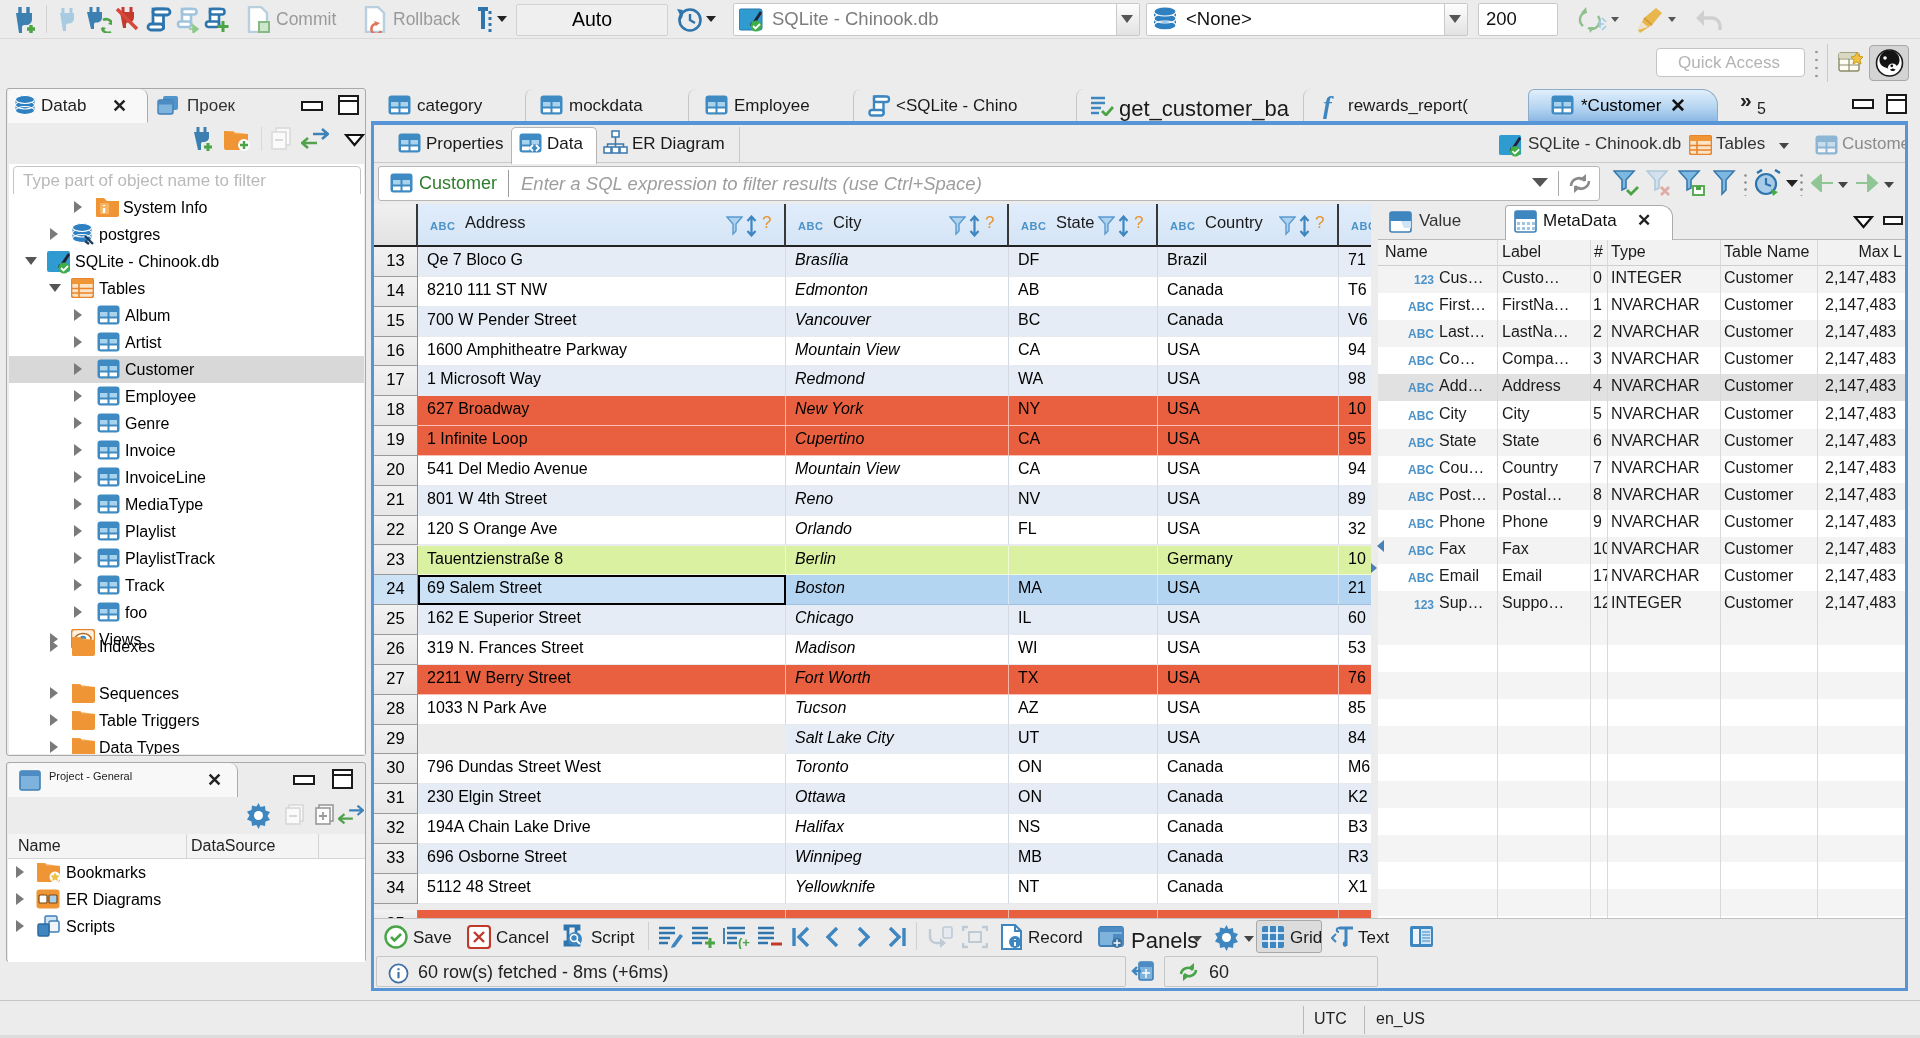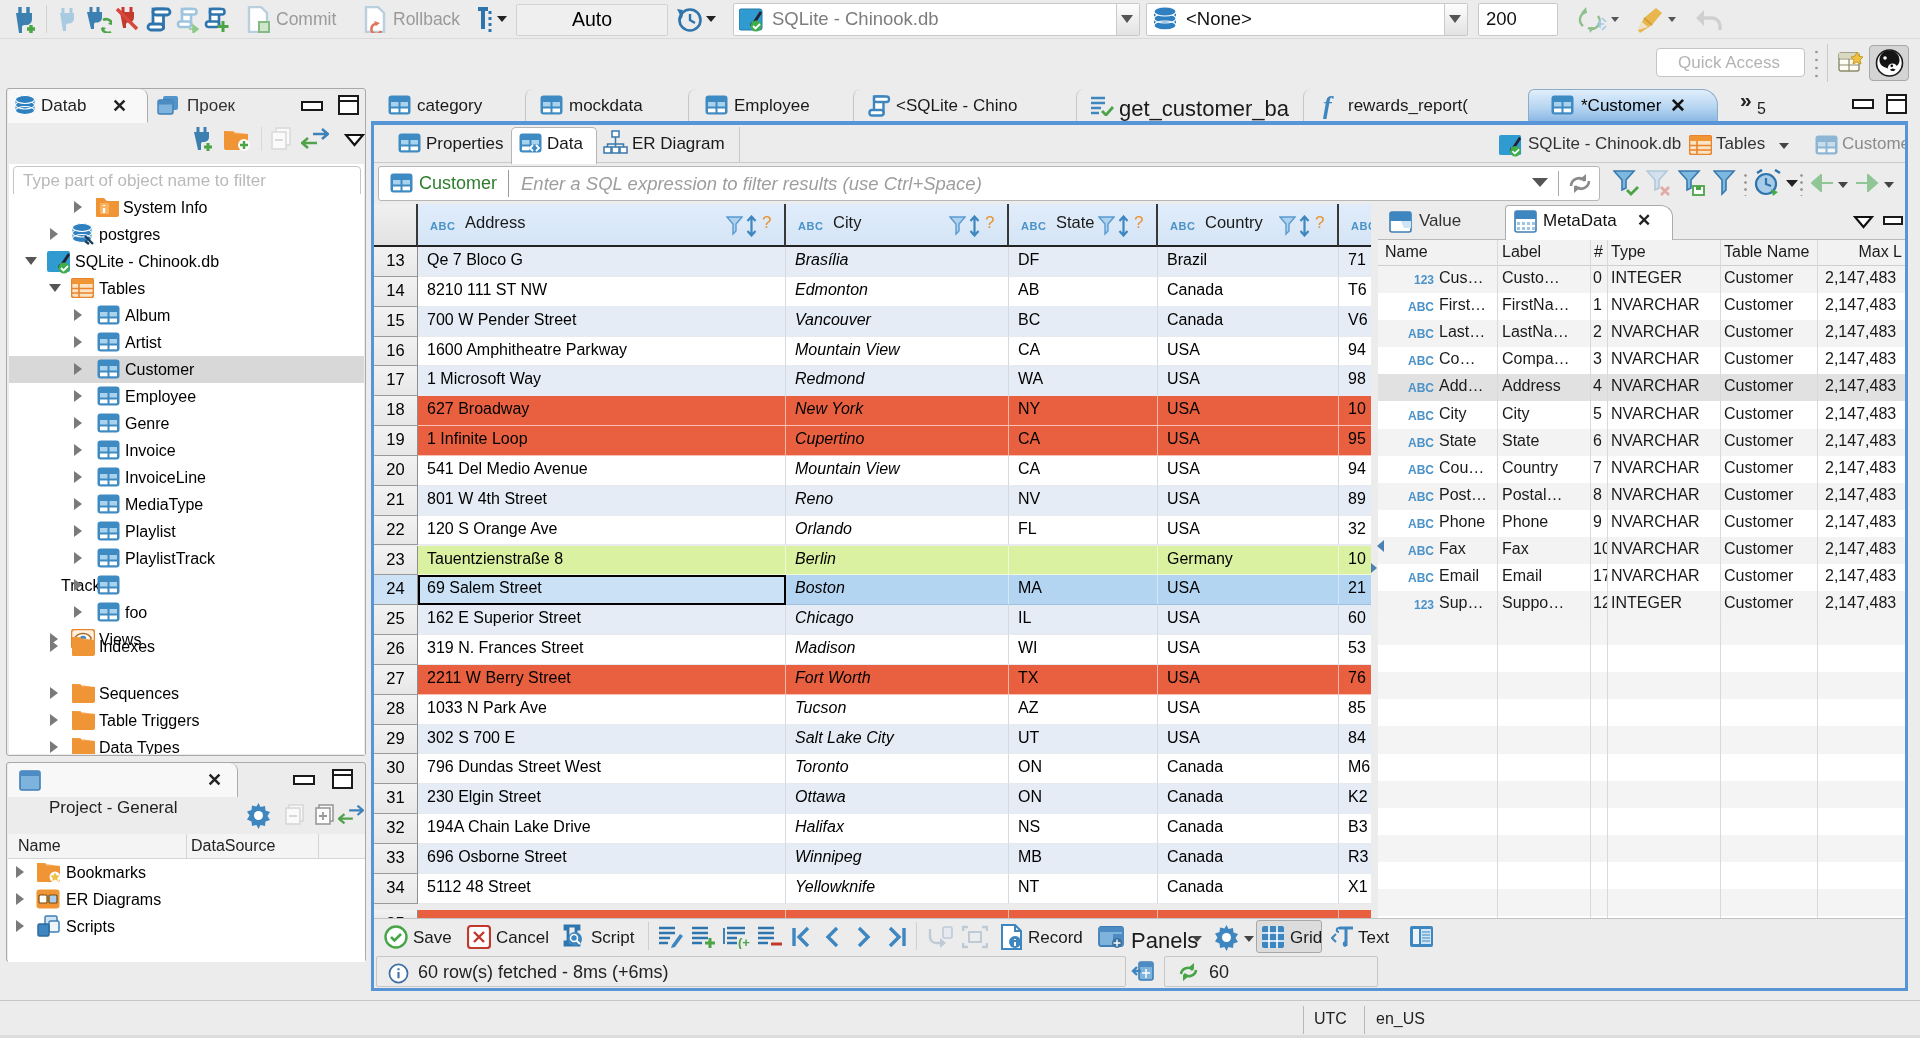--- a/index.html
+++ b/index.html
@@ -388,21 +388,21 @@
       </div>
     <div class="trow" style="top:378px;">
         <i class="arr r" style="left:65px;top:7px;"></i>
         <svg class="ico" style="left:88px;top:3px;" width="23" height="20" viewBox="0 0 23 20">
           <rect x="0.5" y="0.5" width="22" height="19" rx="3" fill="#3e8ac2"></rect>
           <rect x="3" y="7" width="7.5" height="4.5" fill="#a9d2ec"></rect>
           <rect x="12.5" y="7" width="7.5" height="4.5" fill="#a9d2ec"></rect>
           <rect x="3" y="13.5" width="7.5" height="3.8" fill="#fff"></rect>
           <rect x="12.5" y="13.5" width="7.5" height="3.8" fill="#fff"></rect>
         </svg>
-        <span class="lbl" style="margin-left:52px;">Track</span>
+        <span class="lbl" style="margin-left:116px;">Track</span>
       </div>
     <div class="trow" style="top:405px;">
         <i class="arr r" style="left:65px;top:7px;"></i>
         <svg class="ico" style="left:88px;top:3px;" width="23" height="20" viewBox="0 0 23 20">
           <rect x="0.5" y="0.5" width="22" height="19" rx="3" fill="#3e8ac2"></rect>
           <rect x="3" y="7" width="7.5" height="4.5" fill="#a9d2ec"></rect>
           <rect x="12.5" y="7" width="7.5" height="4.5" fill="#a9d2ec"></rect>
           <rect x="3" y="13.5" width="7.5" height="3.8" fill="#fff"></rect>
           <rect x="12.5" y="13.5" width="7.5" height="3.8" fill="#fff"></rect>
         </svg>
@@ -452,21 +452,21 @@
   </div>
 </div>
 
 <div class="view" style="left:6px;top:762px;width:360px;height:200px;">
   <div class="abs" style="left:1px;top:33px;width:357px;height:38px;background:#ececec;"></div>
   <div class="abs" style="left:1px;top:0;width:230px;height:34px;background:#f8f8f8;border-right:1px solid #ababab;border-radius:3px 8px 0 0;"></div>
   <svg class="ico" style="left:12px;top:7px;" width="22" height="21" viewBox="0 0 22 21">
       <rect x="1" y="1" width="20" height="19" rx="2" fill="#7db3dd" stroke="#3f7fb5" stroke-width="1.6"></rect>
       <rect x="1" y="1" width="20" height="5" fill="#4c8cc3"></rect>
     </svg>
-  <div class="abs" style="left:42px;top:7px;font-size:17px;color:#222;margin-top:28px;">Project - General</div>
+  <div class="abs" style="left:42px;top:7px;font-size:11px;color:#222;">Project - General</div>
   <div class="abs" style="left:200px;top:6px;font-size:18px;color:#222;font-weight:bold;">✕</div>
   <div class="abs" style="left:286px;top:12px;width:22px;height:10px;border:2px solid #1a1a1a;background:#fff;"></div>
   <div class="abs" style="left:325px;top:6px;width:21px;height:20px;border:2px solid #1a1a1a;background:#fff;"></div>
   <div class="abs" style="left:325px;top:6px;width:21px;height:7px;border:2px solid #1a1a1a;background:#fff;"></div>
 
   <svg class="ico" style="left:238px;top:39px;" width="27" height="27" viewBox="0 0 27 27">
       <path d="M13.5 1l2 4 4.5-1 .5 4.5 4.5 1.5-2.5 4 2.5 4-4.5 1.5-.5 4.5-4.5-1-2 4-2-4-4.5 1-.5-4.5L2 17.5l2.5-4L2 9.5 6.5 8 7 3.5l4.5 1z" fill="#3e86c0"></path>
       <circle cx="13.5" cy="13.5" r="4.5" fill="#fff"></circle>
     </svg>
   <svg class="ico" style="left:278px;top:41px;" width="22" height="22" viewBox="0 0 22 22">
@@ -870,21 +870,20 @@
 <div class="grow" style="top:694.75px;">
         <i class="n">28</i>
         <i class="c1">1033 N Park Ave</i>
         <i class="c2">Tucson</i>
         <i class="c3">AZ</i>
         <i class="c4">USA</i>
         <i class="c5">85</i>
       </div>
 <div class="grow alt" style="top:724.6px;">
         <i class="n">29</i>
-        <i class="c1">302 S 700 E</i>
         <i class="c2">Salt Lake City</i>
         <i class="c3">UT</i>
         <i class="c4">USA</i>
         <i class="c5">84</i>
       </div>
 <div class="grow" style="top:754.45px;">
         <i class="n">30</i>
         <i class="c1">796 Dundas Street West</i>
         <i class="c2">Toronto</i>
         <i class="c3">ON</i>

